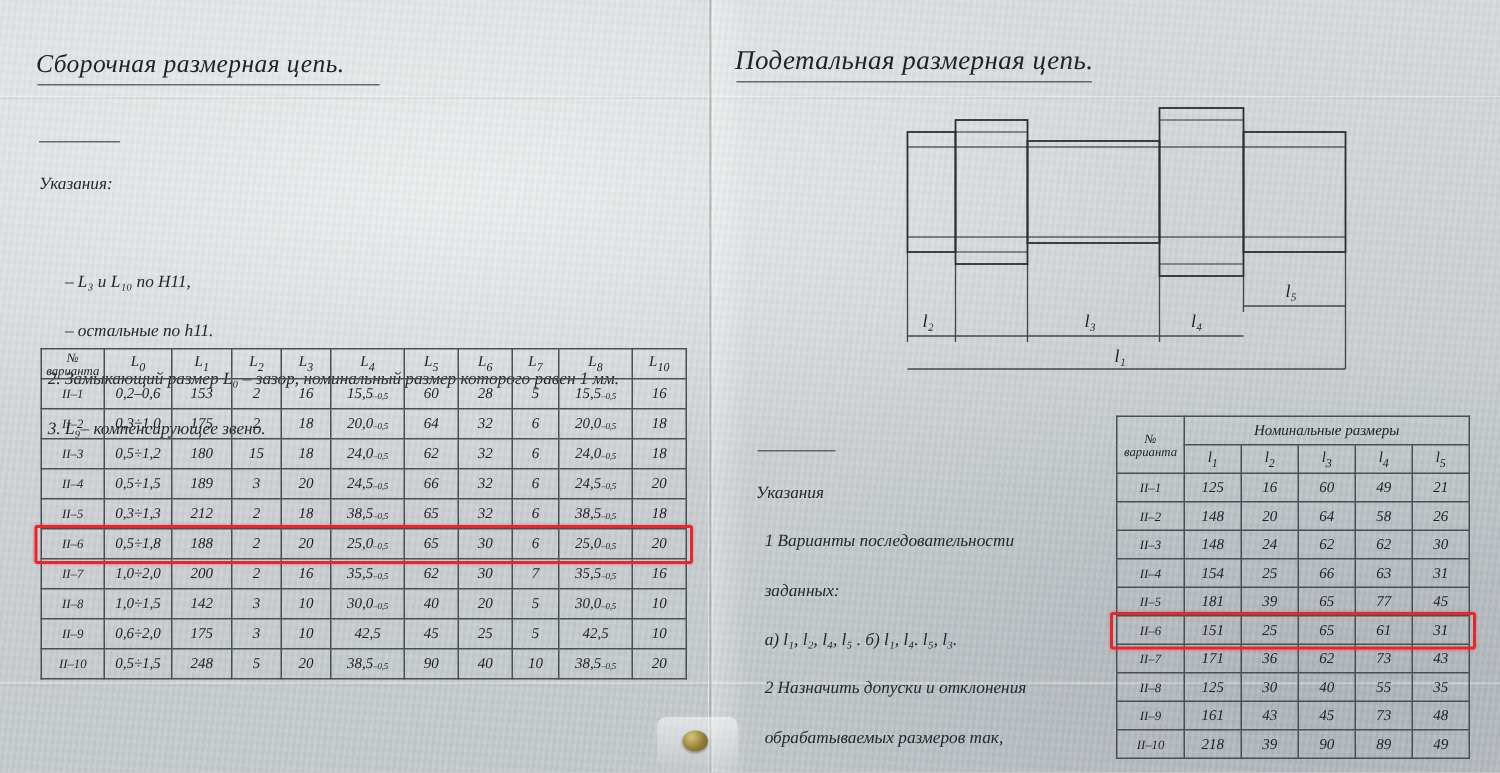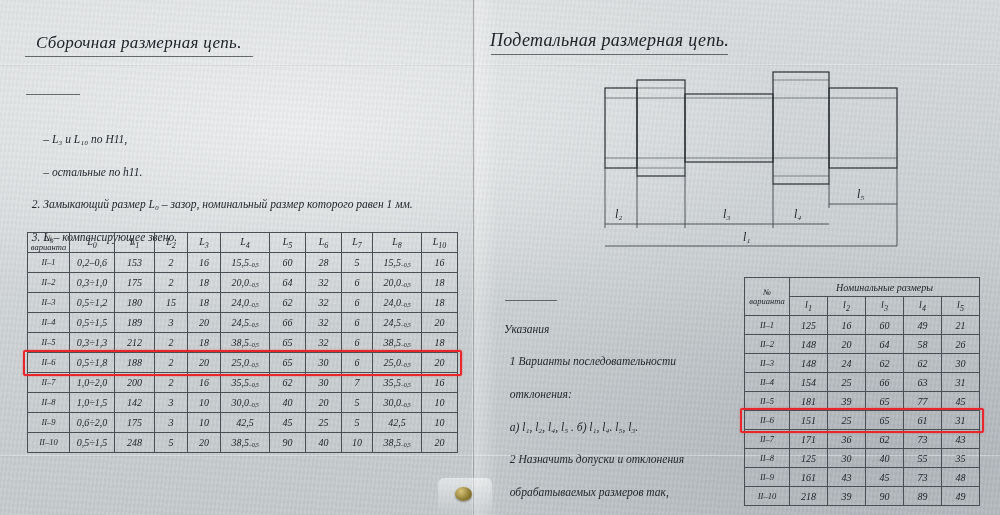--- a/index.html
+++ b/index.html
@@ -109,24 +109,25 @@
 
 <div id="sheet"></div>
 <div class="fold" style="top:64px"></div>
 <div class="fold" style="top:455px"></div>
 <div id="crease2"></div>
 <div id="crease"></div>
 <div id="grain"></div>
 <div id="clipbg"></div>
 <div id="clip"></div>
 
-<h1 class="title" style="left:24px;top:33px;margin-left:12px;">Сборочная размерная цепь.</h1>
+<h1 class="title" style="left:24px;top:33px;">Сборочная размерная цепь.</h1>
 <div class="underline" style="left:25px;top:56px;width:228px;"></div>
 
 <div class="notes" style="left:26px;top:82px;width:430px;">
+  <span class="hdr">Указания:</span>
   <br>
   <span>    – L₃ и L₁₀ по H11,</span><br>
   <span>    – остальные по h11.</span><br>
   <span>2. Замыкающий размер L₀ – зазор, номинальный размер которого равен 1 мм.</span><br>
   <span>3. L₉– компенсирующее звено.</span>
 </div>
 <div class="underline" style="left:26px;top:94px;width:54px;"></div>
 
 <table class="grid" id="left-table">
   <thead>
@@ -323,21 +324,21 @@
     <text x="234" y="160">l₄</text>
     <text x="297" y="140">l₅</text>
     <text x="183" y="183">l₁</text>
   </g>
 </svg>
 </div>
 
 <div class="notes" style="left:504px;top:288px;width:230px;">
   <span class="hdr">Указания</span>
   <span>1 Варианты последовательности</span><br>
-  <span>отклонения:</span><br>
+  <span>заданных:</span><br>
   <span>а) l₁, l₂, l₄, l₅ . б) l₁, l₄. l₅, l₃.</span><br>
   <span>2 Назначить допуски и отклонения</span><br>
   <span>обрабатываемых размеров так,</span><br>
   <br>
   <br>
   <br>
   
 </div>
 <div class="underline" style="left:505px;top:300px;width:52px;"></div>
 

